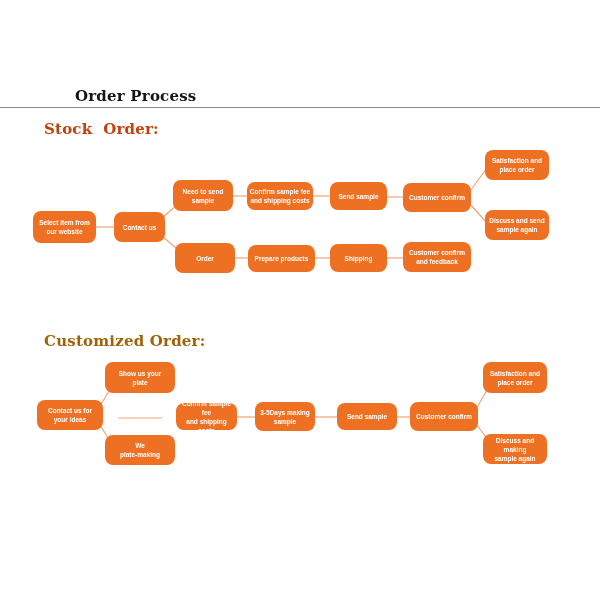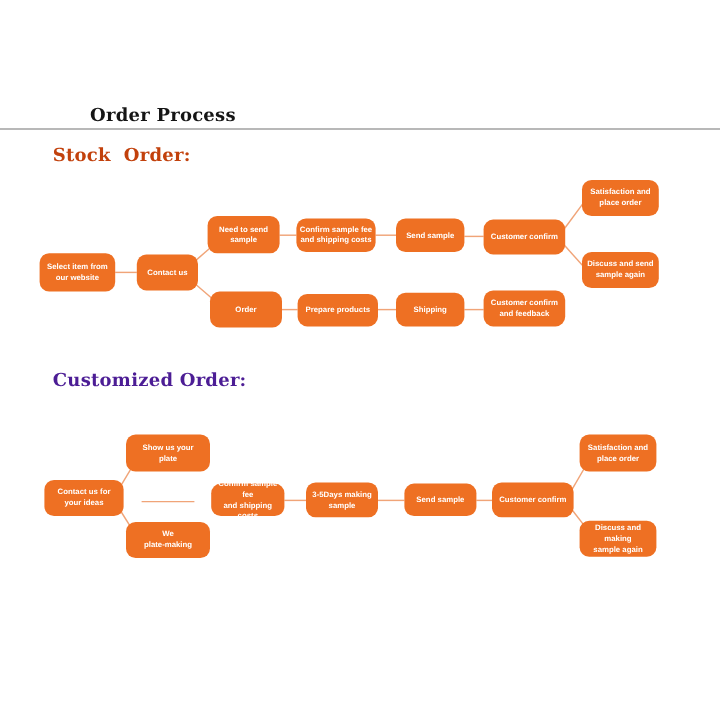--- a/index.html
+++ b/index.html
@@ -49,21 +49,21 @@
   }
 </style>
 </head>
 <body>
 
 <div id="canvas">
 
   <div class="heading" id="page-title" style="color: rgb(21, 21, 21);">Order Process</div>
   <div id="divider" style="border-top-color: rgb(138, 138, 138);"></div>
   <div class="heading" id="stock-heading" style="color: #c2410c;">Stock  Order:</div>
-  <div class="heading" id="customized-heading" style="color: #4c1d95;">Customized Order:</div>
+  <div class="heading" id="customized-heading" style="color: #a16207; margin-top: 24px;">Customized Order:</div>
 
   <svg class="connectors" viewBox="0 0 600 600">
 
     <line x1="96" y1="227" x2="114" y2="227" stroke="#f0a478" stroke-width="1.2"></line>
     <line x1="162" y1="218" x2="177" y2="205" stroke="#f0a478" stroke-width="1.2"></line>
     <line x1="162" y1="236" x2="177" y2="249" stroke="#f0a478" stroke-width="1.2"></line>
     <line x1="233" y1="196" x2="247" y2="196" stroke="#f0a478" stroke-width="1.2"></line>
     <line x1="313" y1="196" x2="330" y2="196" stroke="#f0a478" stroke-width="1.2"></line>
     <line x1="387" y1="197" x2="403" y2="197" stroke="#f0a478" stroke-width="1.2"></line>
     <line x1="470" y1="191" x2="487" y2="168" stroke="#f0a478" stroke-width="1.2"></line>

